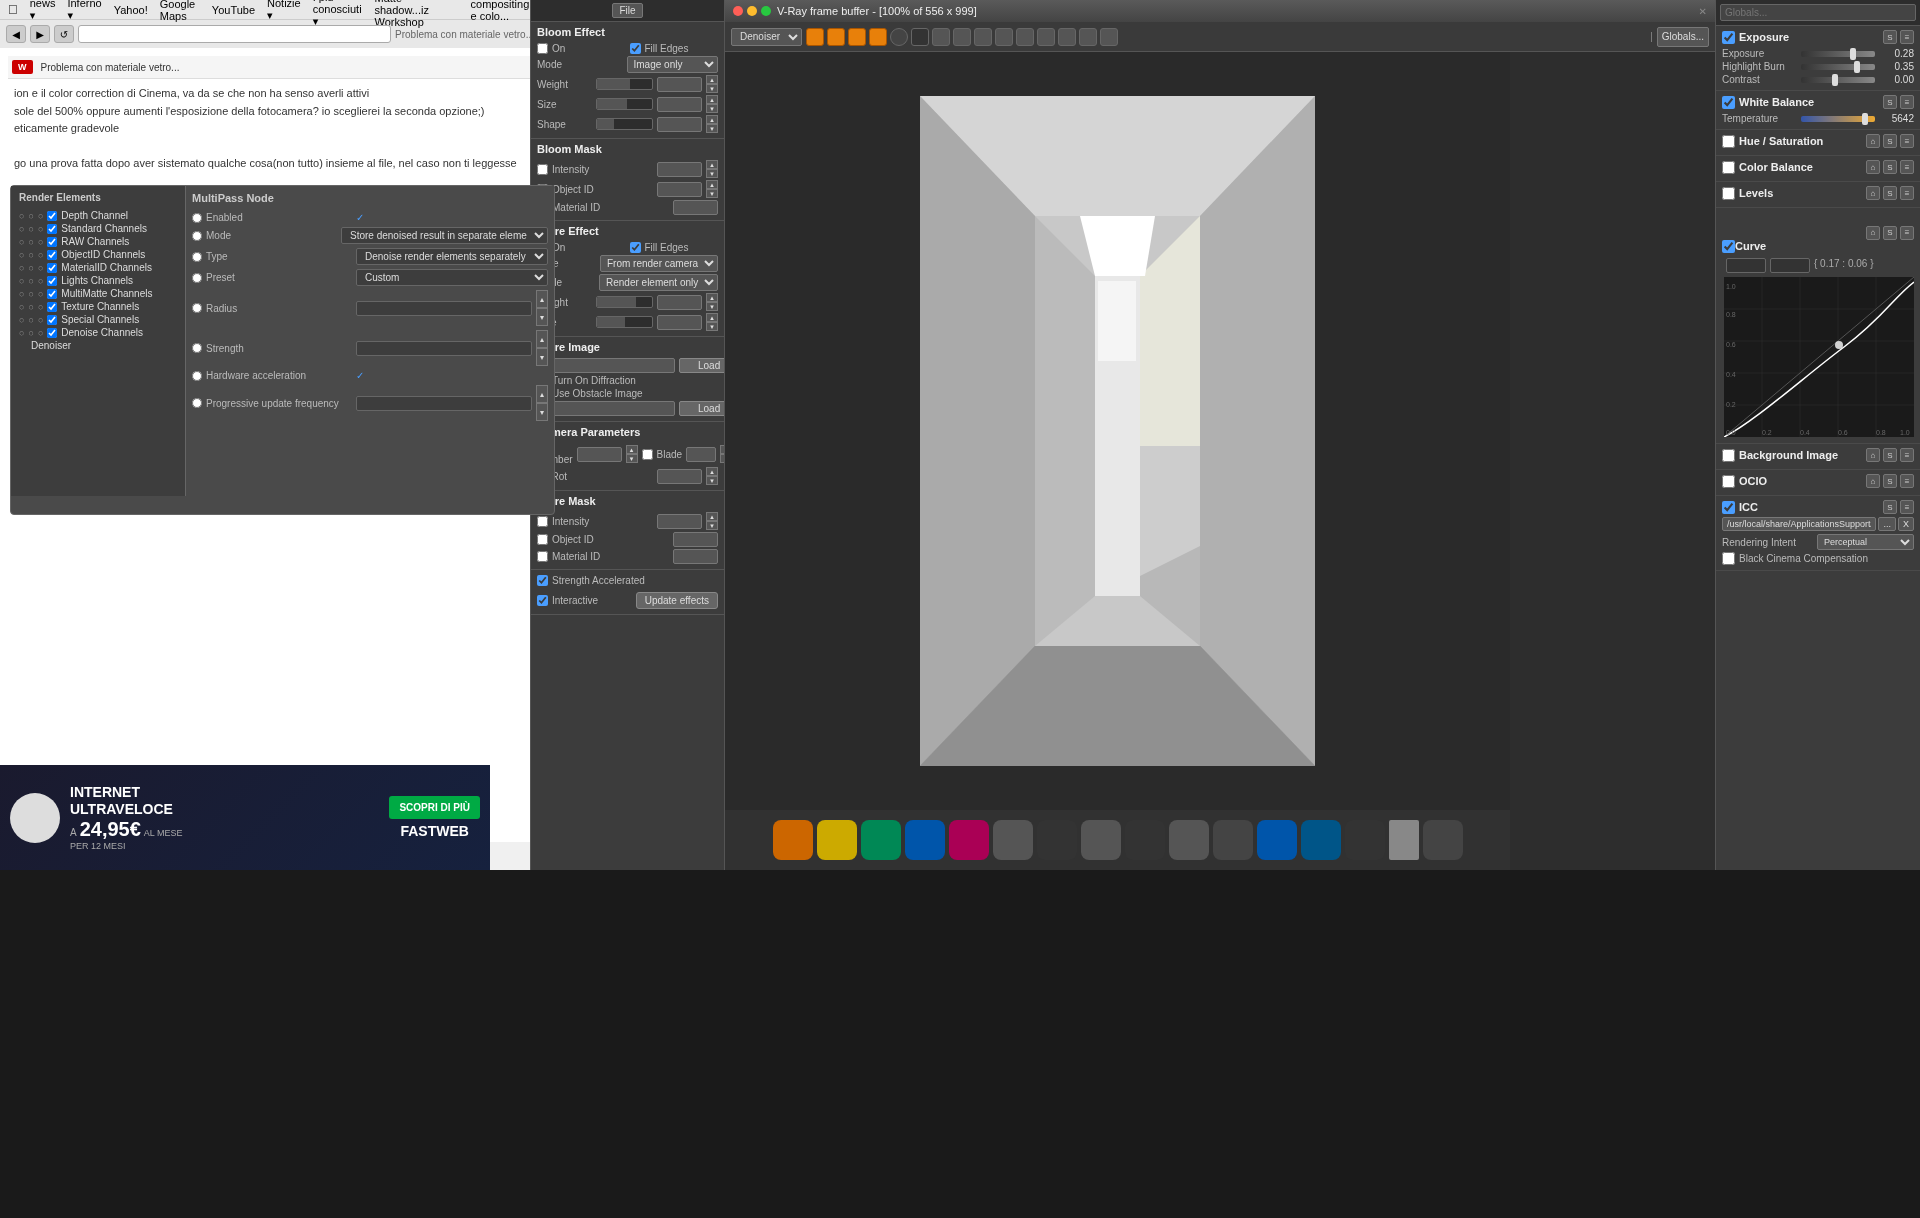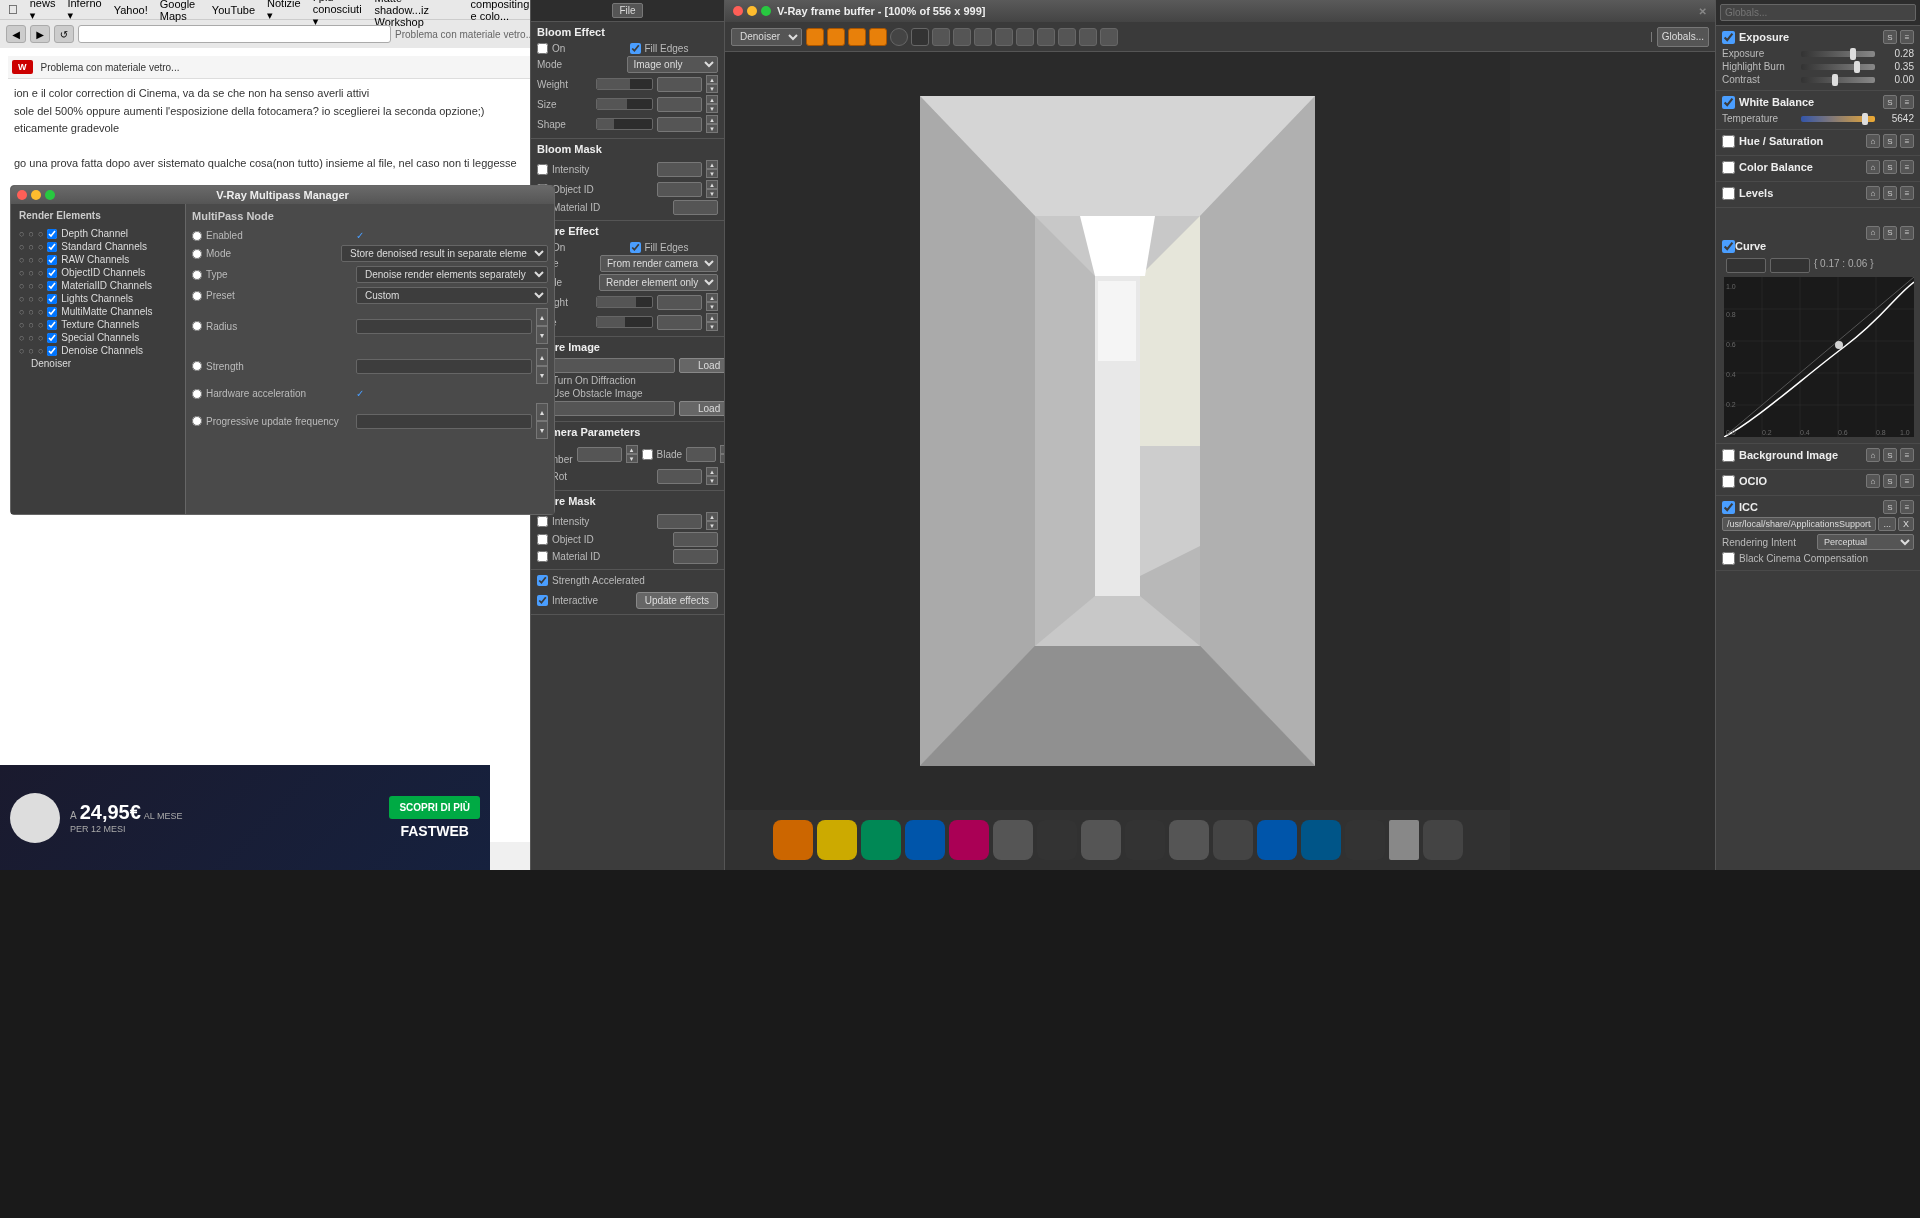--- a/index.html
+++ b/index.html
@@ -85,21 +85,21 @@
       background: #666; border: 1px solid #888; color: #ddd; padding: 2px 8px; border-radius: 3px; font-size: 10px; cursor: pointer;
     }
 
     
     .vray-buffer {
       position: absolute; top: 0; left: 725px; right: 0; height: 870px;
       background: #2d2d2d; z-index: 3;
     }
     .vray-titlebar {
       background: linear-gradient(180deg, #5a5a5a, #444); height: 22px; display: flex; align-items: center; justify-content: space-between;
-      padding: 0 8px; color: #eee; font-size: 11px; font-weight: bold;
+      padding: 0 8px; color: #eee; font-size: 11px; font-weight: normal;
     }
     .vray-title-left { display: flex; align-items: center; gap: 6px; }
     .vray-title-right { display: flex; align-items: center; gap: 4px; }
     .vray-toolbar {
       background: #3a3a3a; height: 30px; display: flex; align-items: center; gap: 4px; padding: 0 6px;
       border-bottom: 1px solid #555;
     }
     .vray-tool-dropdown { background: #555; border: 1px solid #777; color: #ddd; padding: 1px 4px; font-size: 10px; border-radius: 2px; height: 18px; }
     .vray-tool-btn { background: #555; border: 1px solid #777; color: #ddd; padding: 2px 4px; border-radius: 2px; font-size: 10px; cursor: pointer; height: 20px; display: flex; align-items: center; }
     .vray-icon-btn { width: 22px; height: 22px; border-radius: 3px; border: 1px solid #666; cursor: pointer; display: flex; align-items: center; justify-content: center; font-size: 11px; color: #ddd; background: transparent; }
@@ -195,43 +195,37 @@
 
     <div style="margin-top: 8px; display:flex; gap:6px; padding:4px;">
       <button style="background:#e0e0e0; border:1px solid #aaa; padding:3px 8px; font-size:10px; border-radius:3px; cursor:pointer;">Editor completo &amp; Anteprima</button>
       <button style="background:#e0e0e0; border:1px solid #aaa; padding:3px 8px; font-size:10px; border-radius:3px; cursor:pointer;">Invia</button>
     </div>
   </div>
 
   <div class="ad-banner" style="position:absolute; bottom:0; left:0; width:490px; height:105px;">
     <div class="ad-logo" style="font-size:7px; color:#333; text-align:center; background:#ddd; flex-shrink:0;"></div>
     <div class="ad-text-area">
+      <div class="ad-main-text" style="font-size:14px; font-weight:900; color:white; white-space:pre;">INTERNET
+ULTRAVELOCE</div>
       <div style="display:flex; align-items:baseline; gap:3px;">
         <span style="font-size:10px; color:#aaa;">A</span>
         <span style="font-size:20px; font-weight:900; color:#fff;">24,95€</span>
         <span style="font-size:9px; color:#aaa;">AL MESE</span>
       </div>
       <div style="font-size:9px; color:#aaa;">PER 12 MESI</div>
     </div>
     <div style="display:flex; flex-direction:column; align-items:center; gap:4px; flex-shrink:0;">
       <button class="ad-cta-btn" style="background:#00aa44; color:white; border:none; padding:6px 10px; border-radius:3px; font-size:10px; font-weight:bold; cursor:pointer;">SCOPRI DI PIÙ</button>
       <span style="font-size:14px; font-weight:900; color:white;">FASTWEB</span>
     </div>
   </div>
 </div>
 
 <div class="multipass-panel">
-  <div class="multipass-titlebar">
-    <div class="window-btns">
-      <div class="win-btn close"></div>
-      <div class="win-btn min"></div>
-      <div class="win-btn max"></div>
-    </div>
-    <span>V-Ray Multipass Manager</span>
-  </div>
   <div class="multipass-body">
 
     <div class="render-elements-panel">
       <div class="render-elements-title">Render Elements</div>
 
       <div class="render-item">
         <span style="font-size:9px; color:#888;">○</span>
           <span style="font-size:9px; color:#888;">○</span>
           <span style="font-size:9px; color:#888;">○</span>
         <input type="checkbox" checked="" style="">

